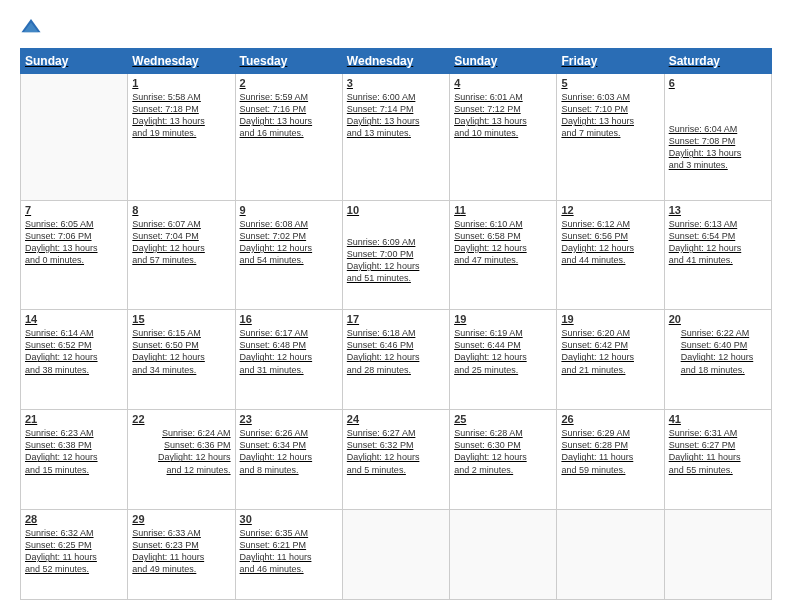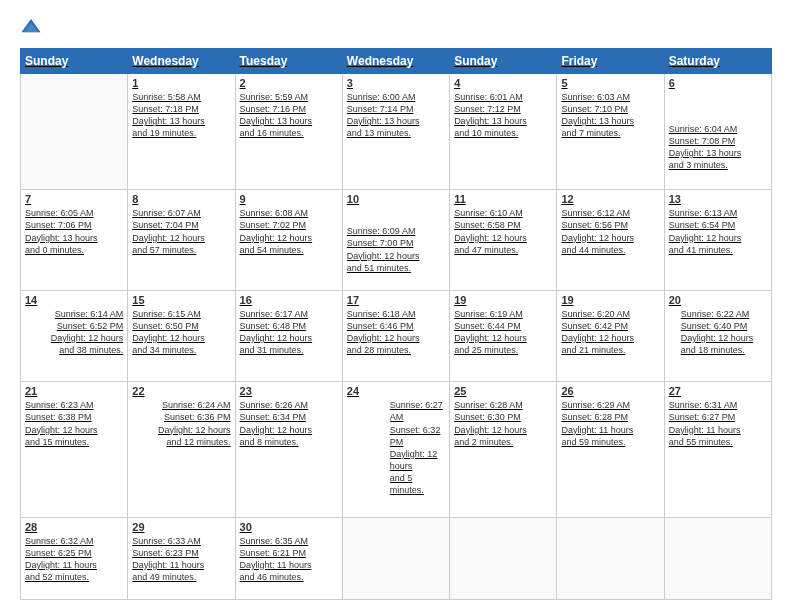--- a/index.html
+++ b/index.html
@@ -232,21 +232,21 @@
             <span class="day-num">13</span>
             <div class="cell-text" style="white-space: pre-line;">Sunrise: 6:13 AM
 Sunset: 6:54 PM
 Daylight: 12 hours
 and 41 minutes.</div>
           </td>
         </tr>
         <tr class="week-row">
           <td>
             <span class="day-num">14</span>
-            <div class="cell-text" style="white-space: pre-line; text-align: right;">Sunrise: 6:14 AM
+            <div class="cell-text" style="white-space: pre-line;">Sunrise: 6:14 AM
 Sunset: 6:52 PM
 Daylight: 12 hours
 and 38 minutes.</div>
           </td>
           <td>
             <span class="day-num">15</span>
             <div class="cell-text" style="white-space: pre-line;">Sunrise: 6:15 AM
 Sunset: 6:50 PM
 Daylight: 12 hours
 and 34 minutes.</div>
@@ -304,41 +304,41 @@
           </td>
           <td>
             <span class="day-num">23</span>
             <div class="cell-text" style="white-space: pre-line;">Sunrise: 6:26 AM
 Sunset: 6:34 PM
 Daylight: 12 hours
 and 8 minutes.</div>
           </td>
           <td>
             <span class="day-num">24</span>
-            <div class="cell-text" style="white-space: pre-line; margin-left: 43px;">Sunrise: 6:27 AM
+            <div class="cell-text" style="white-space: pre-line;">Sunrise: 6:27 AM
 Sunset: 6:32 PM
 Daylight: 12 hours
 and 5 minutes.</div>
           </td>
           <td>
             <span class="day-num">25</span>
             <div class="cell-text" style="white-space: pre-line;">Sunrise: 6:28 AM
 Sunset: 6:30 PM
 Daylight: 12 hours
 and 2 minutes.</div>
           </td>
           <td>
             <span class="day-num">26</span>
             <div class="cell-text" style="white-space: pre-line;">Sunrise: 6:29 AM
 Sunset: 6:28 PM
 Daylight: 11 hours
 and 59 minutes.</div>
           </td>
           <td>
-            <span class="day-num">27</span>
+            <span class="day-num">41</span>
             <div class="cell-text" style="white-space: pre-line;">Sunrise: 6:31 AM
 Sunset: 6:27 PM
 Daylight: 11 hours
 and 55 minutes.</div>
           </td>
         </tr>
         <tr class="last-row">
           <td>
             <span class="day-num">28</span>
             <div class="cell-text" style="white-space: pre-line;">Sunrise: 6:32 AM

